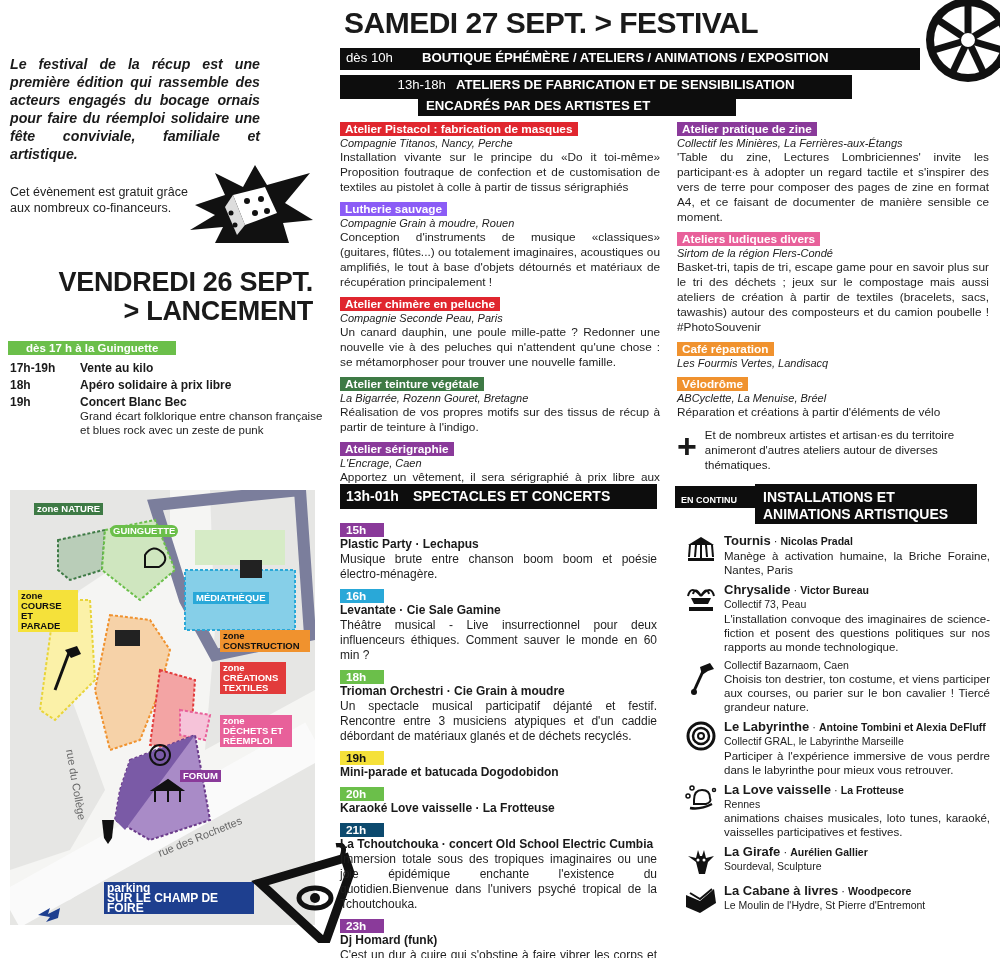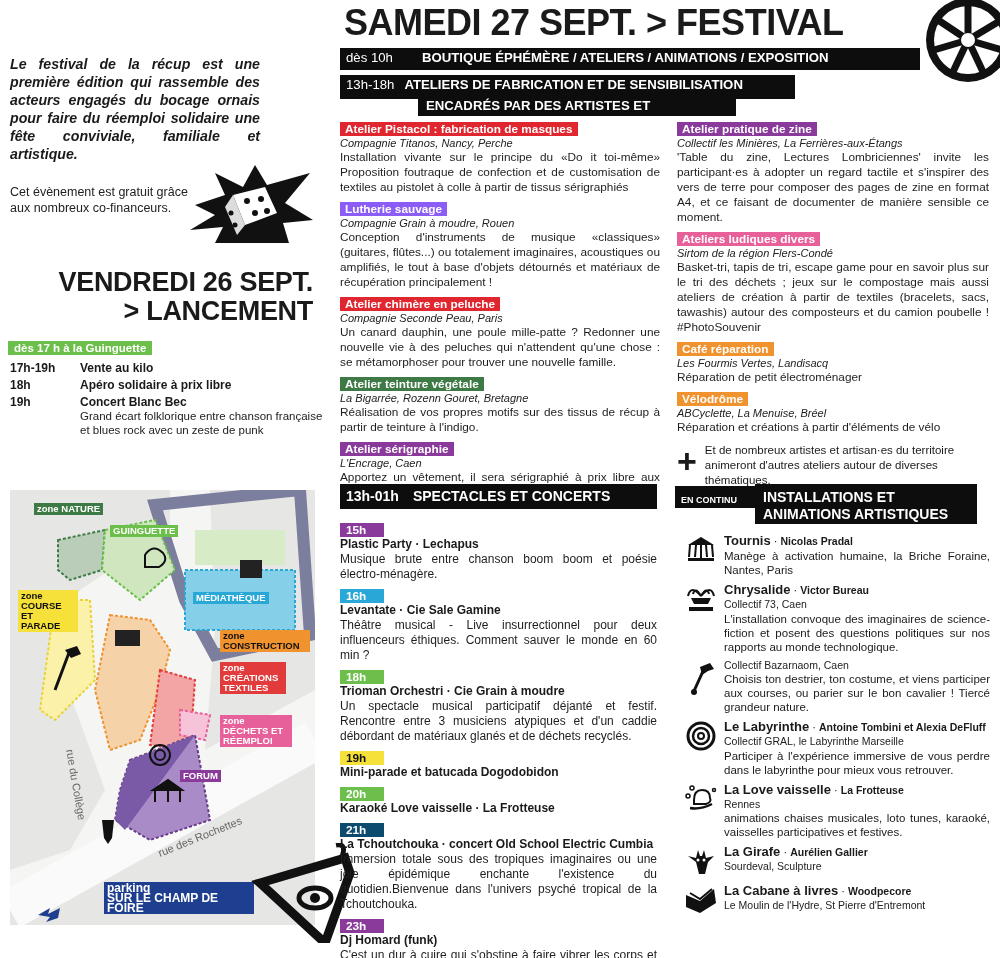--- a/index.html
+++ b/index.html
@@ -7,38 +7,38 @@
   body { font-family: "Liberation Sans", sans-serif; color: #1a1a1a; position: relative; }
 
   .abs { position: absolute; }
 
   
   .intro { left: 10px; top: 55px; width: 250px; font-size: 14.2px; line-height: 18px; font-style: italic; font-weight: bold; text-align: justify; }
   .intro-sub { left: 10px; top: 184px; width: 200px; font-size: 12.5px; line-height: 16px; color: #222; }
   .dice { left: 185px; top: 165px; width: 130px; height: 78px; }
 
   .fri-title { left: 8px; top: 268px; width: 305px; font-size: 27px; line-height: 29px; font-weight: bold; text-align: right; letter-spacing: -0.3px; }
-  .fri-tag { left: 8px; top: 341px; background: #6bbf4a; color: #fff; font-size: 11.5px; font-weight: bold; padding: 1px 6px; }
+  .fri-tag { left: 8px; top: 341px; background: #6bbf4a; color: #fff; font-size: 11.5px; font-weight: bold; padding: 1px 18px; }
   .fri-list { left: 10px; top: 361px; width: 320px; font-size: 12px; }
   .fri-row { display: flex; margin-bottom: 3px; }
   .fri-time { width: 70px; font-weight: bold; }
   .fri-ev { flex: 1; }
   .fri-ev b { display: block; }
   .fri-desc { font-size: 11.5px; line-height: 14px; font-weight: normal; color: #222; }
 
   
   .map { left: 10px; top: 490px; width: 305px; height: 435px; background: #e9e9e9; overflow: hidden; }
   .map svg { position: absolute; left: 0; top: 0; }
   .zone-label { position: absolute; font-size: 9.5px; font-weight: bold; color: #fff; line-height: 10px; padding: 1px 3px; }
 
   
-  .sat-title { left: 344px; top: 6px; font-size: 36px; font-weight: bold; letter-spacing: -0.5px; line-height: 34px; }
+  .sat-title { left: 344px; top: 6px; font-size: 30px; font-weight: bold; letter-spacing: -0.5px; line-height: 34px; }
   .bar { background: #0d0d0d; color: #fff; font-weight: bold; font-size: 13.2px; line-height: 16px; padding: 2px 6px; }
   .bar1 { left: 340px; top: 48px; width: 580px; height: 22px; display: flex; gap: 29px; }
-  .bar2 { left: 340px; top: 75px; width: 455px; height: 24px; display: flex; gap: 10px; }
+  .bar2 { left: 340px; top: 75px; width: 512px; height: 24px; display: flex; gap: 10px; justify-content: center; }
   .bar2b { left: 418px; top: 96px; width: 318px; height: 20px; padding-left: 8px; }
   .wheel { left: 908px; top: 0px; width: 92px; height: 95px; }
 
   
   .col-a { left: 340px; top: 122px; width: 320px; }
   .col-b { left: 677px; top: 122px; width: 312px; }
   .atelier { margin-bottom: 7px; font-size: 11.8px; line-height: 15px; }
   .at-tag { display: inline-block; color: #fff; font-weight: bold; font-size: 11.8px; padding: 0px 5px; line-height: 14px; }
   .at-org { font-style: italic; font-size: 11px; line-height: 13px; color: #222; }
   .at-desc { text-align: justify; color: #1e1e1e; }
@@ -144,21 +144,21 @@
     <line x1="45" y1="200" x2="60" y2="160" stroke="#111" stroke-width="3"></line>
     <path d="M55,160 l12,-4 l4,8 l-10,4 z" fill="#111"></path>
     <path d="M92,330 l12,0 l-2,18 l-4,6 l-4,-6 z" fill="#111"></path>
 
     <text x="56" y="260" transform="rotate(80 56 260)" font-size="11" fill="#666" font-family="Liberation Sans, sans-serif">rue du Collège</text>
     <text x="150" y="367" transform="rotate(-22 150 367)" font-size="11" fill="#666" font-family="Liberation Sans, sans-serif">rue des Rochettes</text>
 
     <polygon points="28,425 40,418 38,424 50,418 48,428 36,432 40,427" fill="#1e3f8f"></polygon>
   </svg>
   <div class="zone-label" style="left:24px;top:13px;background:#3e7a45;">zone NATURE</div>
-  <div class="zone-label" style="left:100px;top:35px;background:#6bbf4a;">GUINGUETTE</div>
+  <div class="zone-label" style="left:100px;top:35px;background:#6bbf4a;border-radius:6px;">GUINGUETTE</div>
   <div class="zone-label" style="left:183px;top:102px;background:#29a8d8;">MÉDIATHÈQUE</div>
   <div class="zone-label" style="left:8px;top:100px;width:60px;background:#f5e13a;color:#111;">zone COURSE ET PARADE</div>
   <div class="zone-label" style="left:210px;top:140px;width:90px;background:#f0922e;color:#111;">zone CONSTRUCTION</div>
   <div class="zone-label" style="left:210px;top:172px;width:66px;background:#e23b3b;">zone CRÉATIONS TEXTILES</div>
   <div class="zone-label" style="left:210px;top:225px;width:72px;background:#e8609a;">zone DÉCHETS ET RÉEMPLOI</div>
   <div class="zone-label" style="left:170px;top:280px;background:#8a3a9a;">FORUM</div>
   <div class="zone-label" style="left:50px;top:392px;width:150px;background:#1e3f8f;font-size:12px;margin-left:44px;">
     <div>parking</div>
     <div>SUR LE CHAMP DE FOIRE</div>
   </div>
@@ -231,21 +231,20 @@
     <div class="at-desc">'Table du zine, Lectures Lombriciennes' invite les participant·es à adopter un regard tactile et s'inspirer des vers de terre pour composer des pages de zine en format A4, et ce faisant de documenter de manière sensible ce moment.</div>
   </div>
   <div class="atelier">
     <span class="at-tag" style="background:#e8609a">Ateliers ludiques divers</span>
     <div class="at-org">Sirtom de la région Flers-Condé</div>
     <div class="at-desc">Basket-tri, tapis de tri, escape game pour en savoir plus sur le tri des déchets ; jeux sur le compostage mais aussi ateliers de création à partir de textiles (bracelets, sacs, tawashis) autour des composteurs et du camion poubelle ! #PhotoSouvenir</div>
   </div>
   <div class="atelier">
     <span class="at-tag" style="background:#f0922e">Café réparation</span>
     <div class="at-org">Les Fourmis Vertes, Landisacq</div>
-    <div class="at-desc">Réparation de petit électroménager</div>
   </div>
   <div class="atelier">
     <span class="at-tag" style="background:#f0922e">Vélodrôme</span>
     <div class="at-org">ABCyclette, La Menuise, Bréel</div>
     <div class="at-desc">Réparation et créations à partir d'éléments de vélo</div>
   </div>
   <div class="plus-row">
     <span class="plus">+</span>
     <span>Et de nombreux artistes et artisan·es du territoire animeront d'autres ateliers autour de diverses thématiques.</span>
   </div>
@@ -333,21 +332,21 @@
   <div class="inst">
     <div class="inst-icon">
       <svg width="30" height="28" viewBox="0 0 30 28">
           <path d="M15,12 q-10,-12 -13,0 M15,12 q10,-12 13,0 M15,12 q-6,-10 -8,-2 M15,12 q6,-10 8,-2" stroke="#111" stroke-width="2" fill="none"></path>
           <path d="M5,14 L25,14 L22,20 L8,20 Z" fill="#111"></path>
           <rect x="3" y="23" width="24" height="4" fill="#111"></rect>
         </svg>
     </div>
     <div class="inst-body">
       <div><span class="inst-name">Chrysalide</span> · <span class="inst-artist">Victor Bureau</span></div>
-      <div class="inst-org">Collectif 73, Caen</div>
+      <div class="inst-org">Collectif 73, Peau</div>
       <div class="inst-desc">L'installation convoque des imaginaires de science-fiction et posent des questions politiques sur nos rapports au monde technologique.</div>
     </div>
   </div>
   <div class="inst">
     <div class="inst-icon">
       <svg width="30" height="34" viewBox="0 0 30 34">
           <line x1="8" y1="30" x2="18" y2="8" stroke="#111" stroke-width="3"></line>
           <path d="M14,6 l10,-4 l4,6 l-6,2 l-6,4 z" fill="#111"></path>
           <circle cx="8" cy="31" r="3" fill="#111"></circle>
         </svg>

